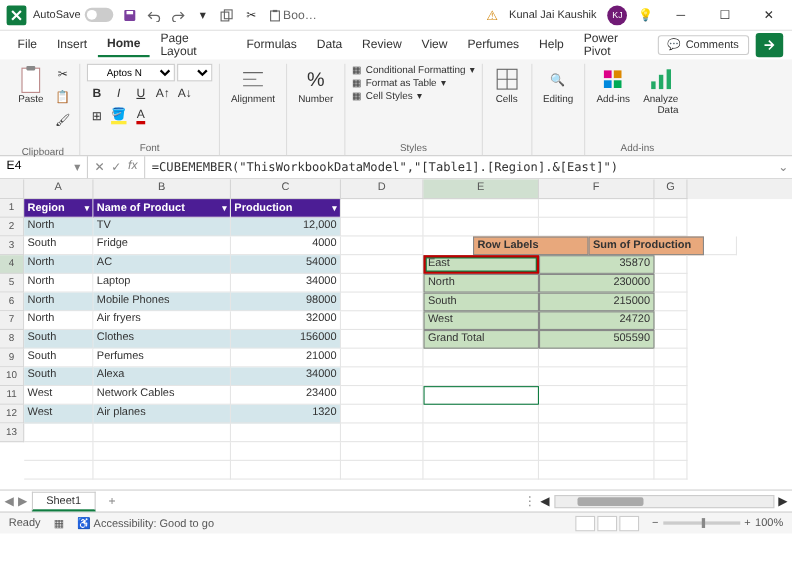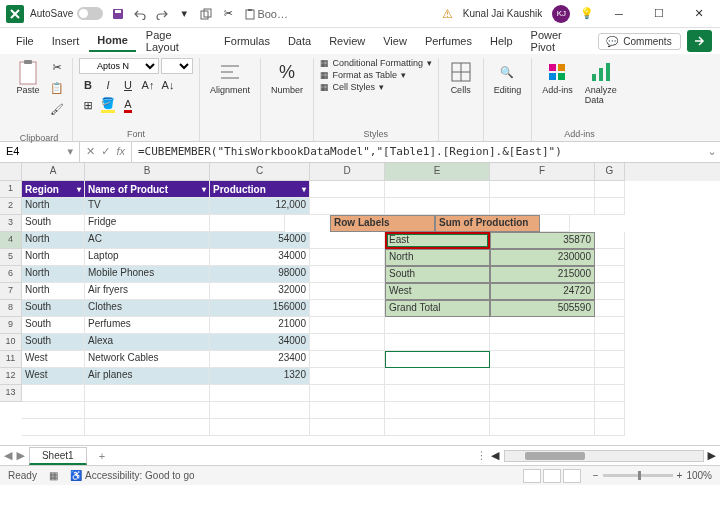--- a/index.html
+++ b/index.html
@@ -27,21 +27,21 @@
 .share-btn { width: 26px; height: 22px; background: #107c41; border-radius: 3px; margin-left: 4px; display: flex; align-items: center; justify-content: center; color: #fff; }
 
 
 .ribbon { height: 88px; background: #f5f5f5; border-bottom: 1px solid #d0d0d0; display: flex; padding: 4px 6px 0; gap: 0; }
 .ribbon-group { display: flex; flex-direction: column; justify-content: space-between; border-right: 1px solid #ddd; padding: 0 6px 2px; }
 .ribbon-group:last-child { border-right: none; }
 .rg-content { display: flex; gap: 4px; align-items: flex-start; flex: 1; }
 .rg-label { font-size: 9px; color: #666; text-align: center; margin-top: 15px; }
 .big-btn { display: flex; flex-direction: column; align-items: center; gap: 2px; cursor: pointer; padding: 2px 4px; }
 .big-btn .icon { width: 24px; height: 24px; display: flex; align-items: center; justify-content: center; }
-.big-btn .lbl { font-size: 9px; text-align: left; line-height: 1.1; }
+.big-btn .lbl { font-size: 9px; text-align: right; line-height: 1.1; }
 .font-controls { display: flex; flex-direction: column; gap: 2px; }
 .font-row { display: flex; gap: 2px; align-items: center; }
 .font-sel { border: 1px solid #ccc; font-size: 9px; padding: 1px 13px; background: #fff; }
 .sm-btn { width: 18px; height: 18px; display: flex; align-items: center; justify-content: center; cursor: pointer; font-size: 11px; }
 .styles-list { display: flex; flex-direction: column; gap: 2px; font-size: 9px; }
 .styles-list div { display: flex; align-items: center; gap: 4px; cursor: pointer; }
 
 
 .formula-area { display: flex; border-bottom: 1px solid #d0d0d0; }
 .name-box { width: 80px; border-right: 1px solid #d0d0d0; padding: 3px 6px; font-size: 11px; display: flex; align-items: flex-start; }
@@ -387,20 +387,21 @@
         <div class="cell cB band0">TV</div>
         <div class="cell cC band0 num">12,000</div>
         <div class="cell cD"></div>
         <div class="cell cE"></div>
         <div class="cell cF"></div>
         <div class="cell cG"></div>
       </div>
       <div class="row">
         <div class="cell cA band1">South</div>
         <div class="cell cB band1">Fridge</div>
+        <div class="cell cC band1 num">4000</div>
         <div class="cell cD"></div>
         <div class="cell cE pv-hdr" style="border: 1px solid rgb(136, 136, 136); margin-left: 45px;">Row Labels</div>
         <div class="cell cF pv-hdr" style="border: 1px solid rgb(136, 136, 136);">Sum of Production</div>
         <div class="cell cG"></div>
       </div>
       <div class="row">
         <div class="cell cA band0">North</div>
         <div class="cell cB band0">AC</div>
         <div class="cell cC band0 num">54000</div>
         <div class="cell cD"></div>

